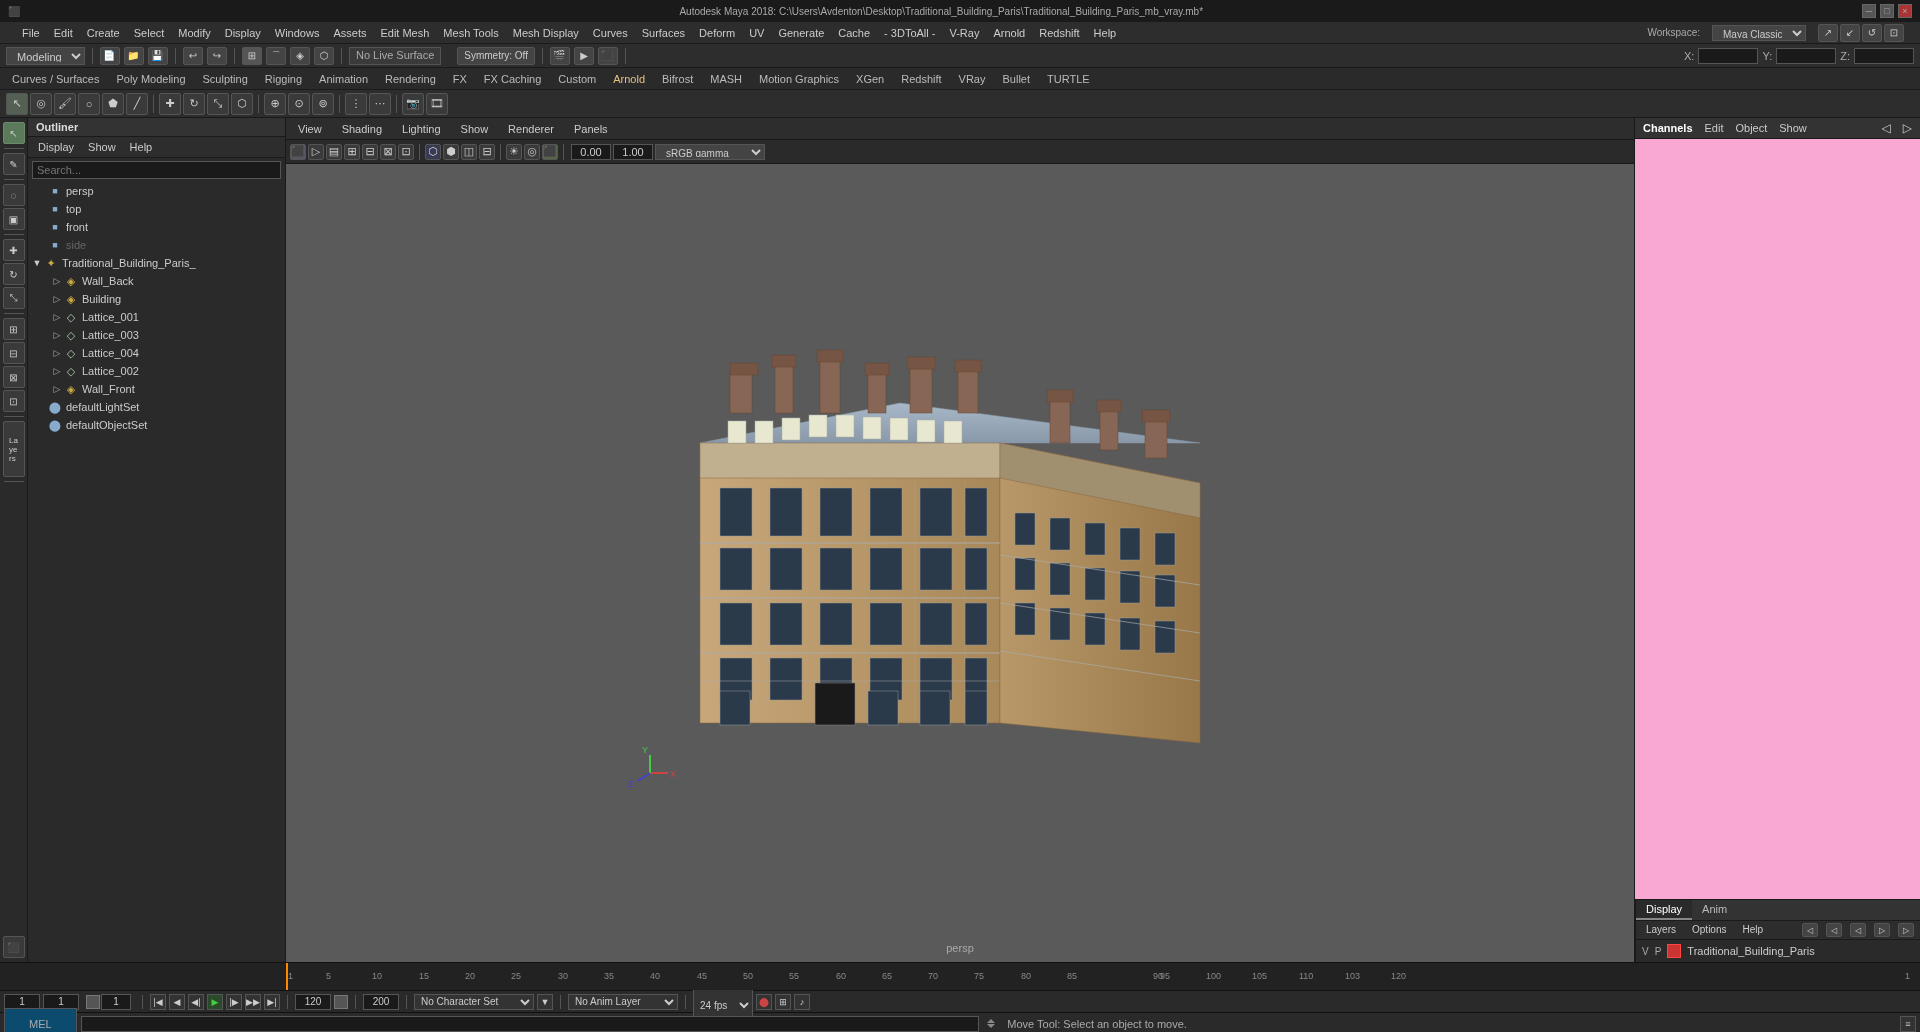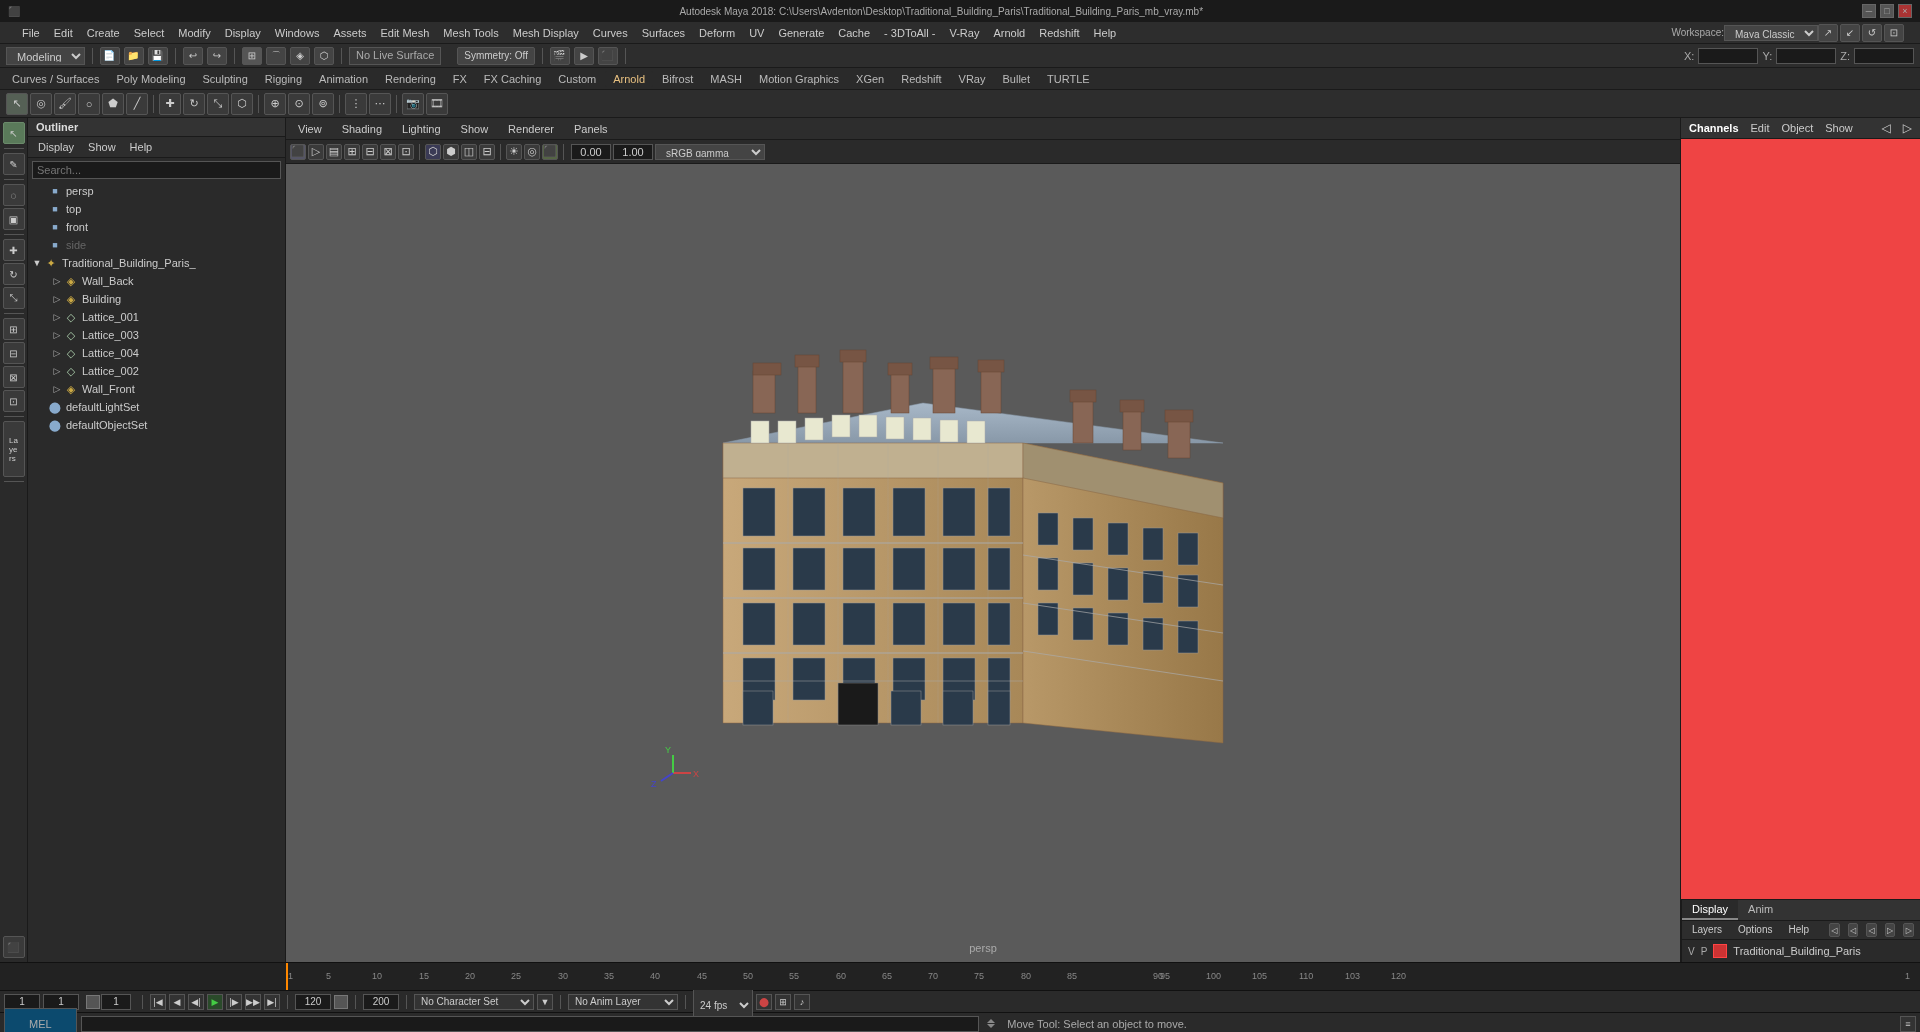--- a/index.html
+++ b/index.html
@@ -262,22 +262,22 @@
       position: absolute;
       bottom: 8px;
       left: 50%;
       transform: translateX(-50%);
       color: #aaa;
       font-size: 11px;
     }
 
     
     #channels-panel {
-      width: 240px;
-      background: #ef4444;
+      width: 286px;
+      background: #f9a8d4;
       border-left: 1px solid #1a1a1a;
       display: flex;
       flex-direction: column;
       justify-content: flex-end;
     }
     #channels-header {
       background: #333;
       display: flex;
       align-items: center;
       padding: 3px 8px;
@@ -443,21 +443,21 @@
   <div class="menu-item">Deform</div>
   <div class="menu-item">UV</div>
   <div class="menu-item">Generate</div>
   <div class="menu-item">Cache</div>
   <div class="menu-item">- 3DToAll -</div>
   <div class="menu-item">V-Ray</div>
   <div class="menu-item">Arnold</div>
   <div class="menu-item">Redshift</div>
   <div class="menu-item">Help</div>
   <div style="flex:1;"></div>
-  <div style="display:flex;align-items:center;gap:0;font-size:10px;color:#aaa;">
+  <div style="display:flex;align-items:center;gap:12px;font-size:10px;color:#aaa;">
     <span>Workspace:</span>
     <select class="mode-dropdown" style="font-size:10px;height:16px;">
       <option>Maya Classic</option>
     </select>
     <span style="display:flex;gap:2px;">
       <span class="toolbar-btn">↗</span>
       <span class="toolbar-btn">↙</span>
       <span class="toolbar-btn">↺</span>
       <span class="toolbar-btn">⊡</span>
     </span>

